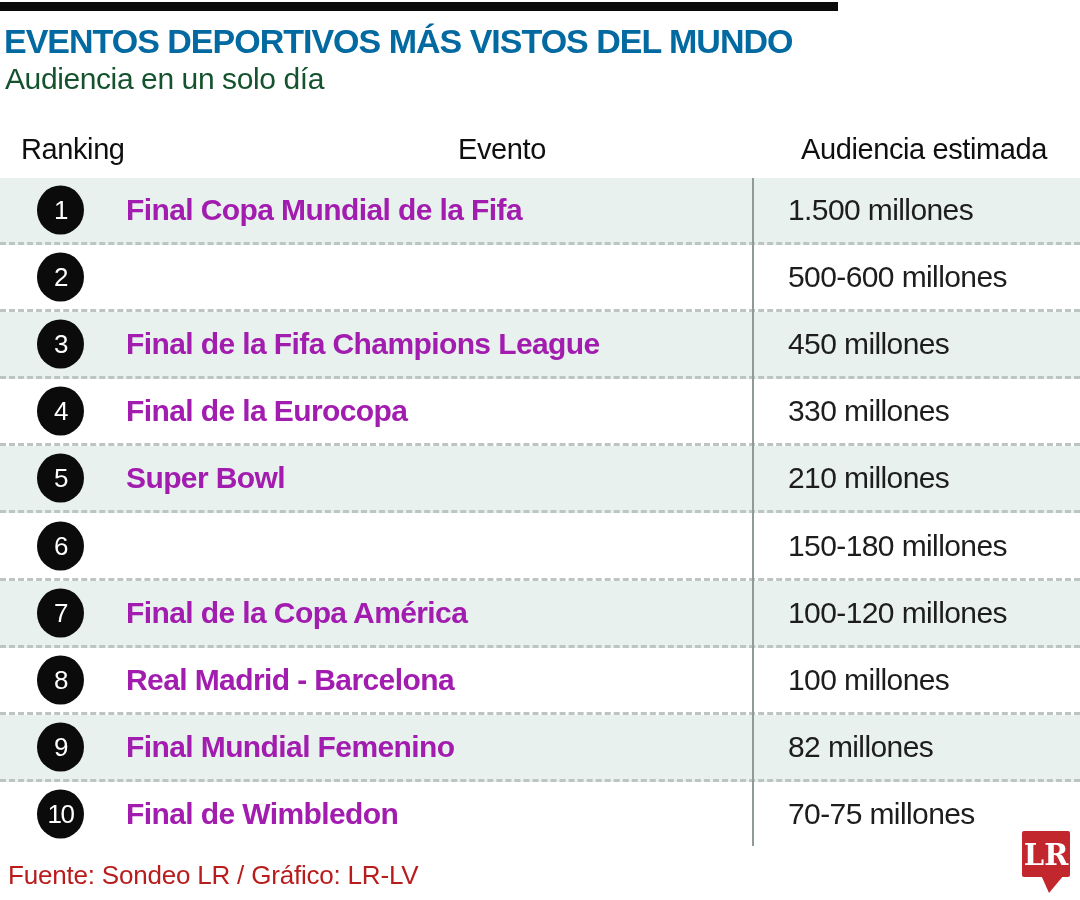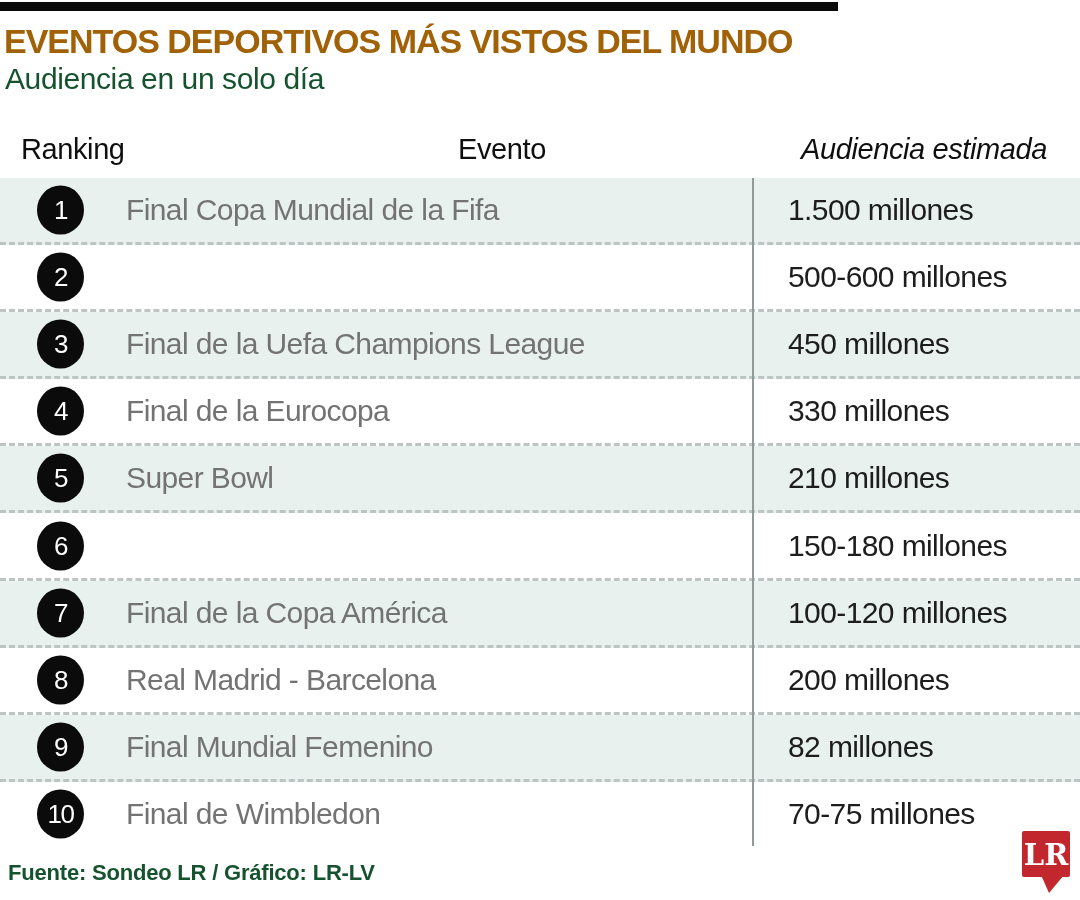--- a/index.html
+++ b/index.html
@@ -12,71 +12,71 @@
   .stage { position: relative; width: 1080px; height: 900px; background: #fff; }
 
   .topbar {
     position: absolute; left: 0; top: 2px;
     width: 838px; height: 9px;
     background: var(--bar-black, #0a0a0a);
   }
   .title {
     position: absolute; left: 4px; top: 22px;
     font-size: 34px; font-weight: 700; letter-spacing: -1px;
-    color: #a16207; white-space: nowrap;
+    color: #0369a1; white-space: nowrap;
   }
   .subtitle {
     position: absolute; left: 5px; top: 62px;
     font-size: 30px; font-weight: 400; letter-spacing: -0.4px;
     color: #14532d; white-space: nowrap;
   }
 
   .thead { position: absolute; left: 8px; top: 120px; width: 1080px; height: 58px; }
   .th {
     position: absolute; top: 50%; transform: translateY(-50%);
     font-size: 29px; font-weight: 400; letter-spacing: -0.4px;
     color: #0f0f0f; white-space: nowrap;
   }
   .th-ranking { left: 13px; }
   .th-evento { left: 470px; transform: translate(-50%, -50%); margin-left: 24px; }
-  .th-audiencia { left: 916px; transform: translate(-50%, -50%); font-style: italic; }
+  .th-audiencia { left: 916px; transform: translate(-50%, -50%); }
 
   .tbody { position: absolute; left: 0; top: 178px; width: 1080px; height: 668px; }
   .rows { position: absolute; inset: 0; display: flex; flex-direction: column; }
   .row { position: relative; flex: 1 1 0; }
   .row:nth-child(odd) { background: var(--row-alt, #e8f1ee); }
   .row:not(:last-child) { border-bottom: 3px dashed var(--dash-gray, #bdc5c4); }
 
   .badge {
     position: absolute; left: 37px; top: 50%; transform: translateY(-50%);
     width: 47px; height: 49px; border-radius: 50%;
     background: #0b0b0b;
     display: flex; align-items: center; justify-content: center;
   }
   .badge-num { color: #ffffff; font-size: 26px; font-weight: 400; letter-spacing: -1.5px; }
 
   .event {
     position: absolute; left: 126px; top: 50%; transform: translateY(-50%);
-    font-size: 30px; font-weight: 400; letter-spacing: -0.6px;
-    color: #737373; white-space: nowrap;
+    font-size: 30px; font-weight: 700; letter-spacing: -0.6px;
+    color: #a21caf; white-space: nowrap;
   }
   .value {
     position: absolute; left: 788px; top: 50%; transform: translateY(-50%);
     font-size: 30px; font-weight: 400; letter-spacing: -0.6px;
     color: #1d1d1d; white-space: nowrap;
   }
   .vdivider {
     position: absolute; left: 752px; top: 0; bottom: 0; width: 2px;
     background: var(--divider-gray, #909a98);
   }
 
   .footer {
     position: absolute; left: 8px; top: 860px;
-    font-size: 22px; font-weight: 700; letter-spacing: -0.2px;
-    color: #14532d; white-space: nowrap;
+    font-size: 26px; font-weight: 400; letter-spacing: -0.2px;
+    color: #b91c1c; white-space: nowrap;
   }
 
   .logo { position: absolute; left: 1022px; top: 831px; width: 48px; height: 63px; }
   .logo text {
     fill: #ffffff; font-family: "DejaVu Serif", serif;
     font-weight: 700; font-size: 29px;
   }
 </style>
 </head>
 <body>
@@ -108,21 +108,21 @@
     <span class="badge">
       <span class="badge-num">2</span>
     </span>
     <span class="value">500-600 millones</span>
   </div>
 
   <div class="row">
     <span class="badge">
       <span class="badge-num">3</span>
     </span>
-    <span class="event">Final de la Uefa Champions League</span>
+    <span class="event">Final de la Fifa Champions League</span>
     <span class="value">450 millones</span>
   </div>
 
   <div class="row">
     <span class="badge">
       <span class="badge-num">4</span>
     </span>
     <span class="event">Final de la Eurocopa</span>
     <span class="value">330 millones</span>
   </div>
@@ -148,21 +148,21 @@
     </span>
     <span class="event">Final de la Copa América</span>
     <span class="value">100-120 millones</span>
   </div>
 
   <div class="row">
     <span class="badge">
       <span class="badge-num">8</span>
     </span>
     <span class="event">Real Madrid - Barcelona</span>
-    <span class="value">200 millones</span>
+    <span class="value">100 millones</span>
   </div>
 
   <div class="row">
     <span class="badge">
       <span class="badge-num">9</span>
     </span>
     <span class="event">Final Mundial Femenino</span>
     <span class="value">82 millones</span>
   </div>
 

